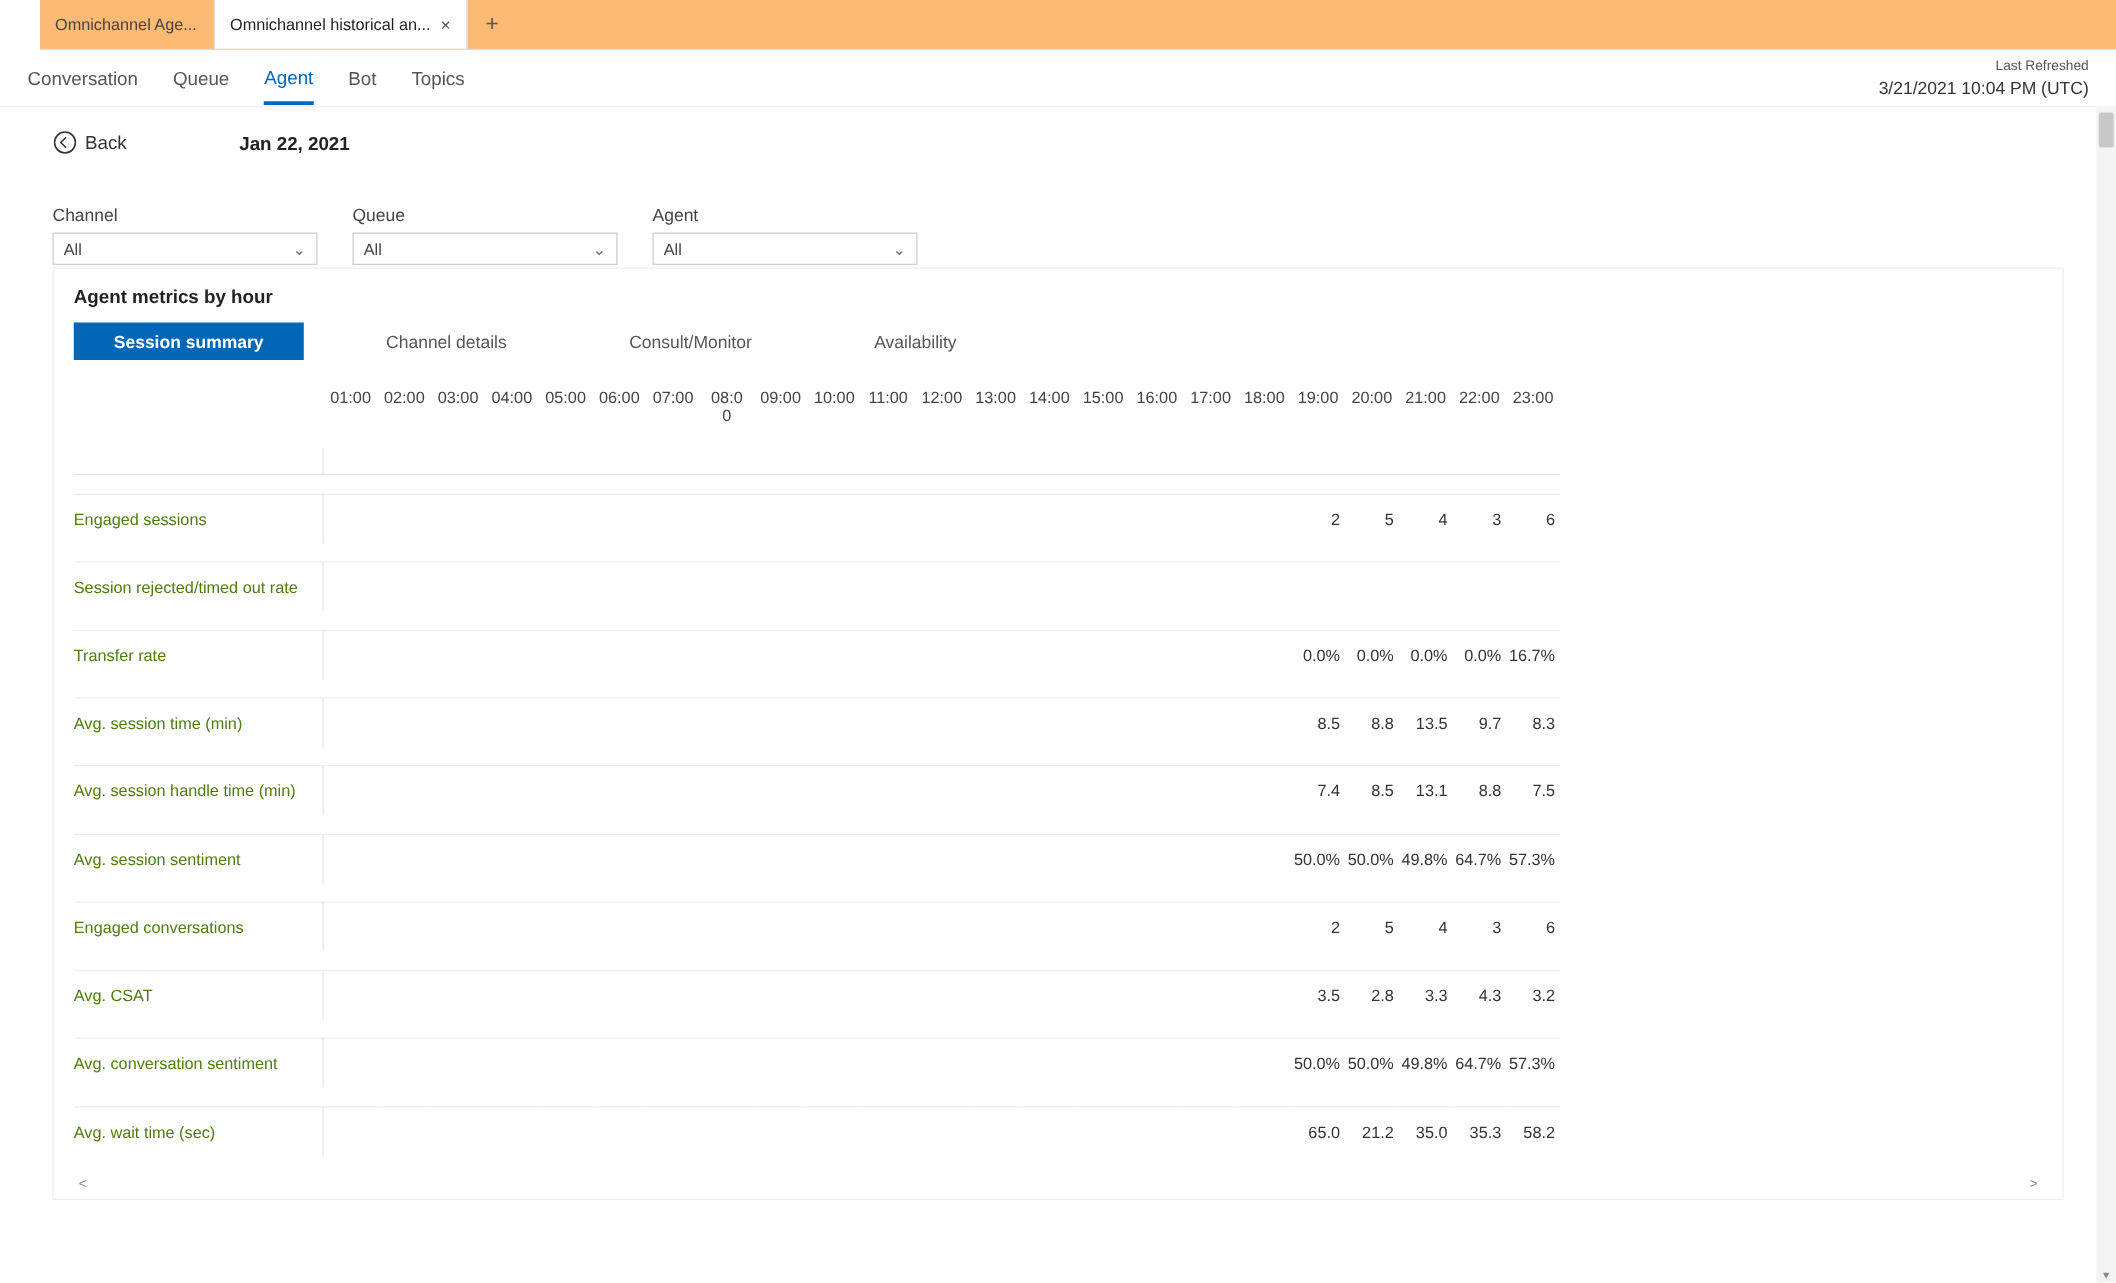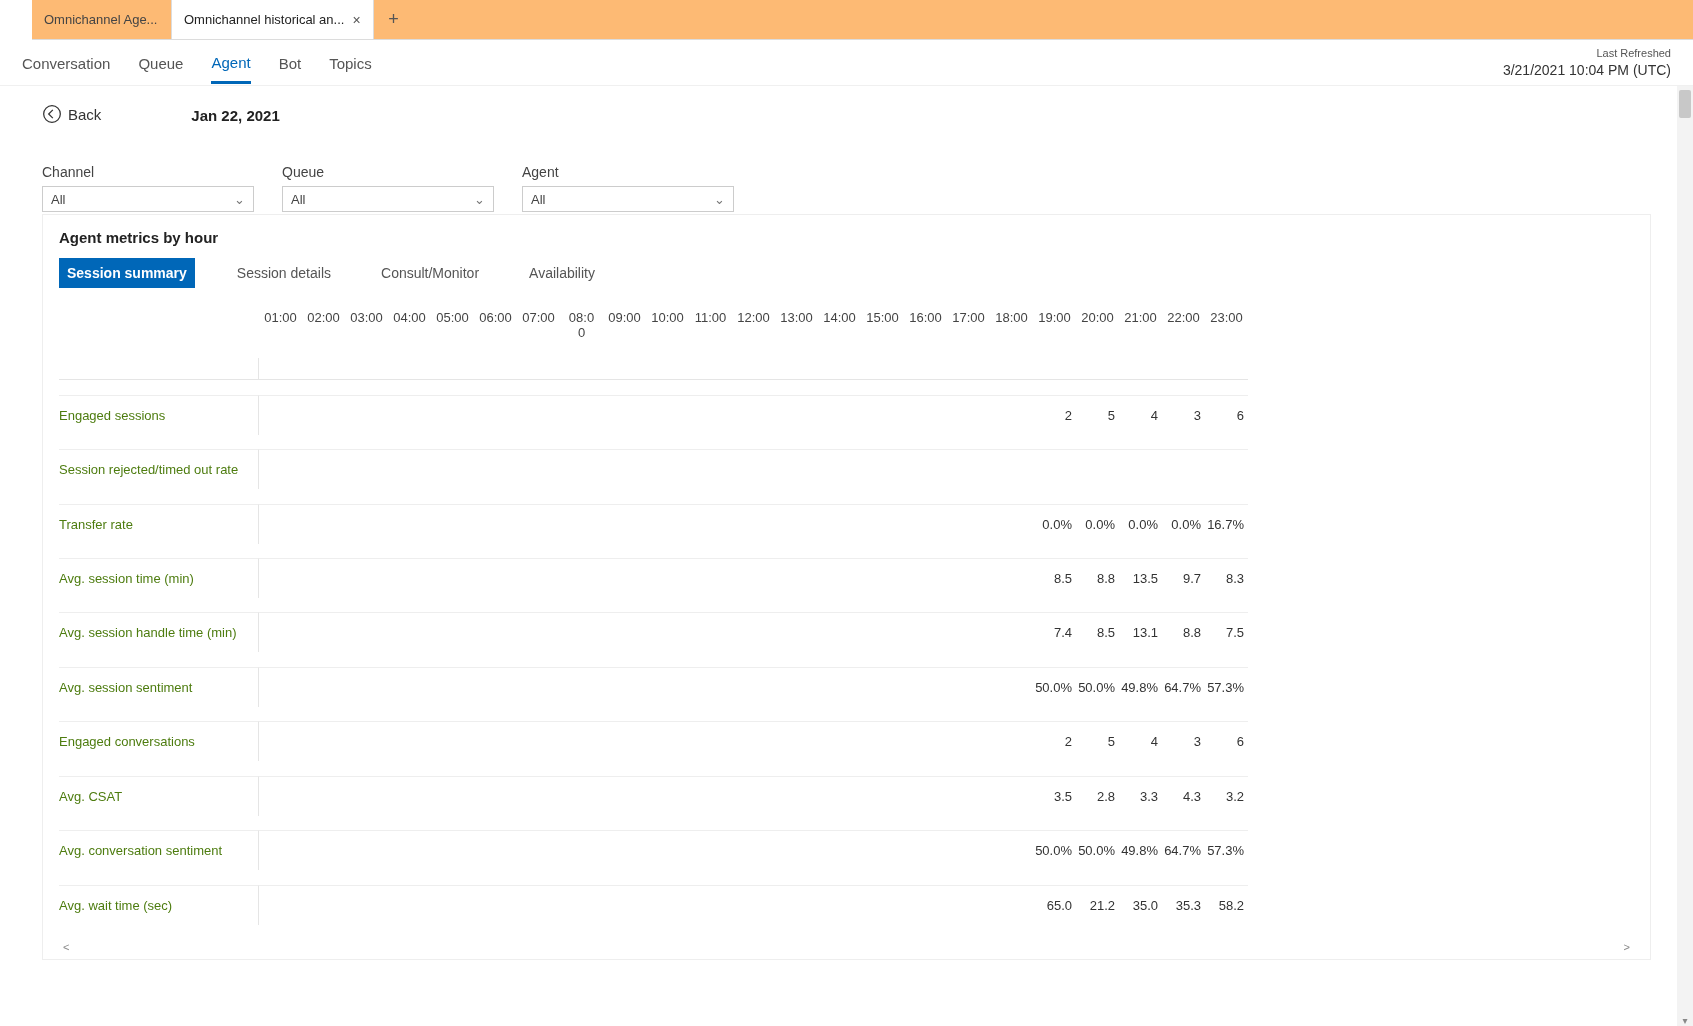--- a/index.html
+++ b/index.html
@@ -151,21 +151,21 @@
     color: #222;
     margin-bottom: 12px;
   }
   .metric-tabs {
     display: flex;
     align-items: center;
     margin-bottom: 18px;
     gap: 34px;
   }
   .metric-tab {
-    padding: 7px 8px;
+    padding: 7px 32px;
     font-size: 14px;
     color: #555;
     cursor: pointer;
   }
   .metric-tab.active {
     background: #0067b8;
     color: #fff;
     font-weight: 600;
   }
   
@@ -329,21 +329,21 @@
         <span>All</span>
         <span class="chev">⌄</span>
       </div>
     </div>
   </div>
 
   <div class="card">
     <div class="card-title">Agent metrics by hour</div>
     <div class="metric-tabs">
       <div class="metric-tab active">Session summary</div>
-      <div class="metric-tab">Session details</div>
+      <div class="metric-tab">Channel details</div>
       <div class="metric-tab">Consult/Monitor</div>
       <div class="metric-tab">Availability</div>
     </div>
 
     <div class="grid-wrap">
       <div class="grid" id="grid">
           <div class="hcell rowlabel"></div>
           <div class="hcell">01:00</div>
           <div class="hcell">02:00</div>
           <div class="hcell">03:00</div>

